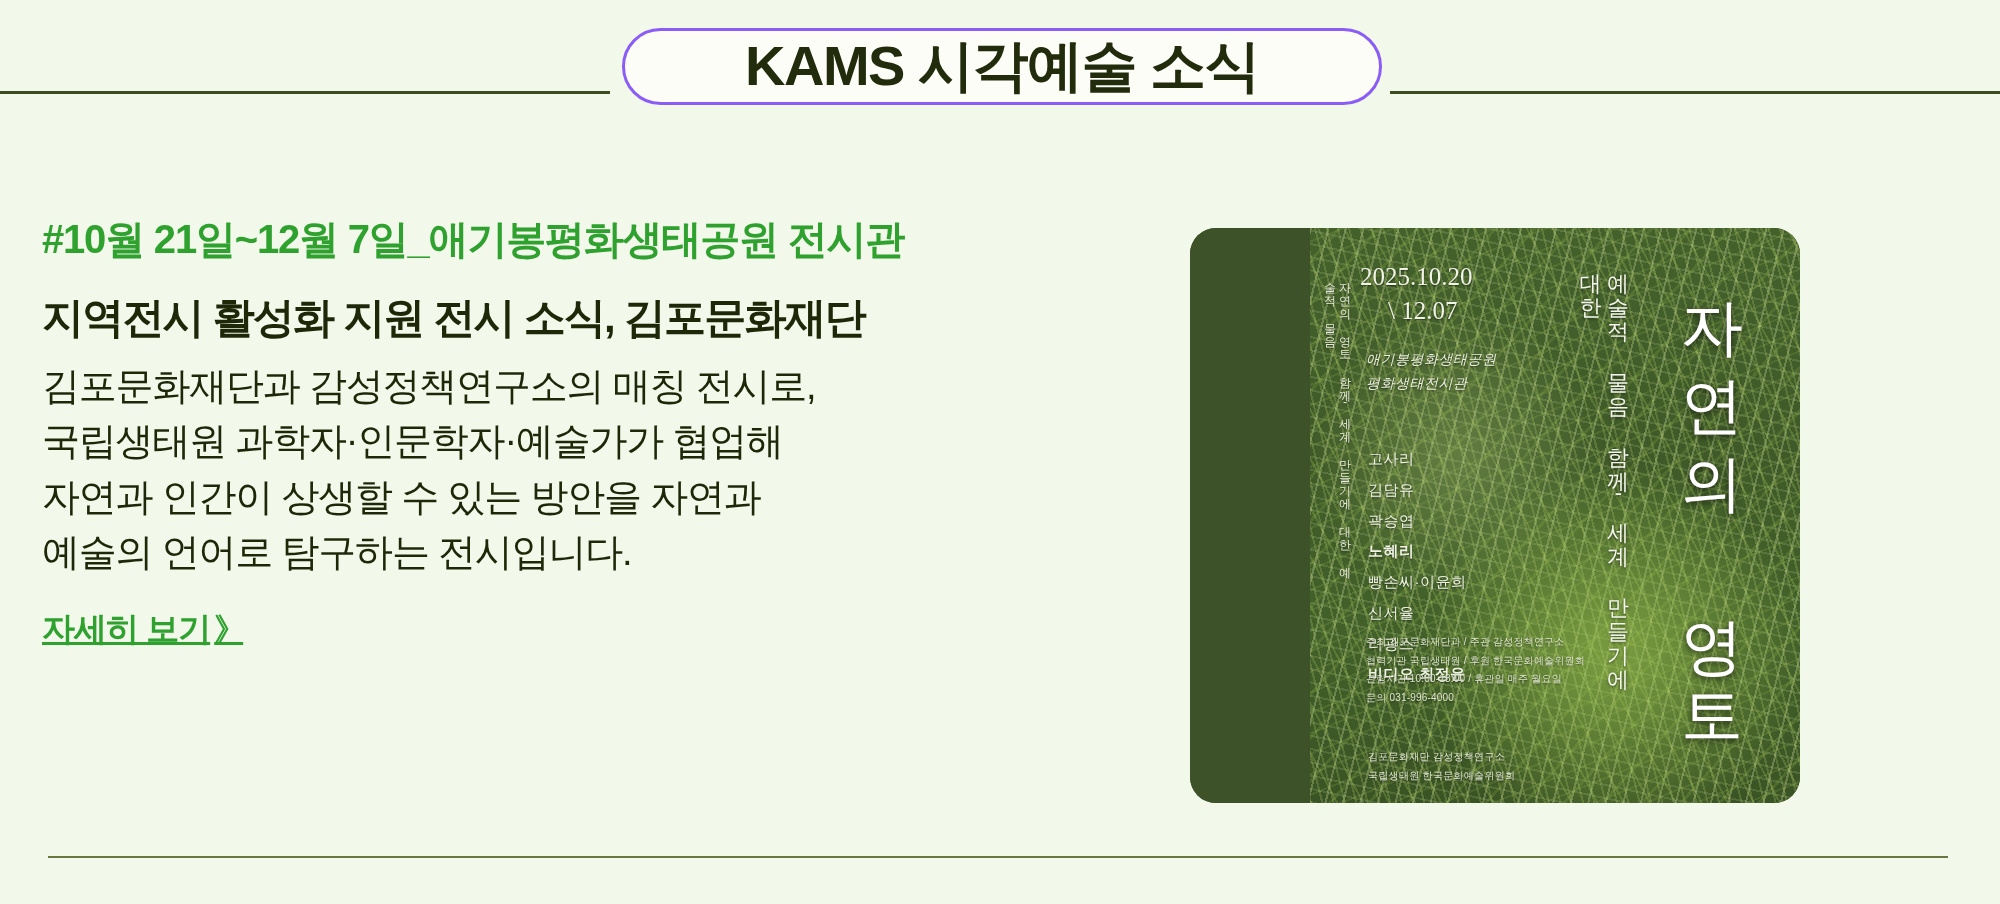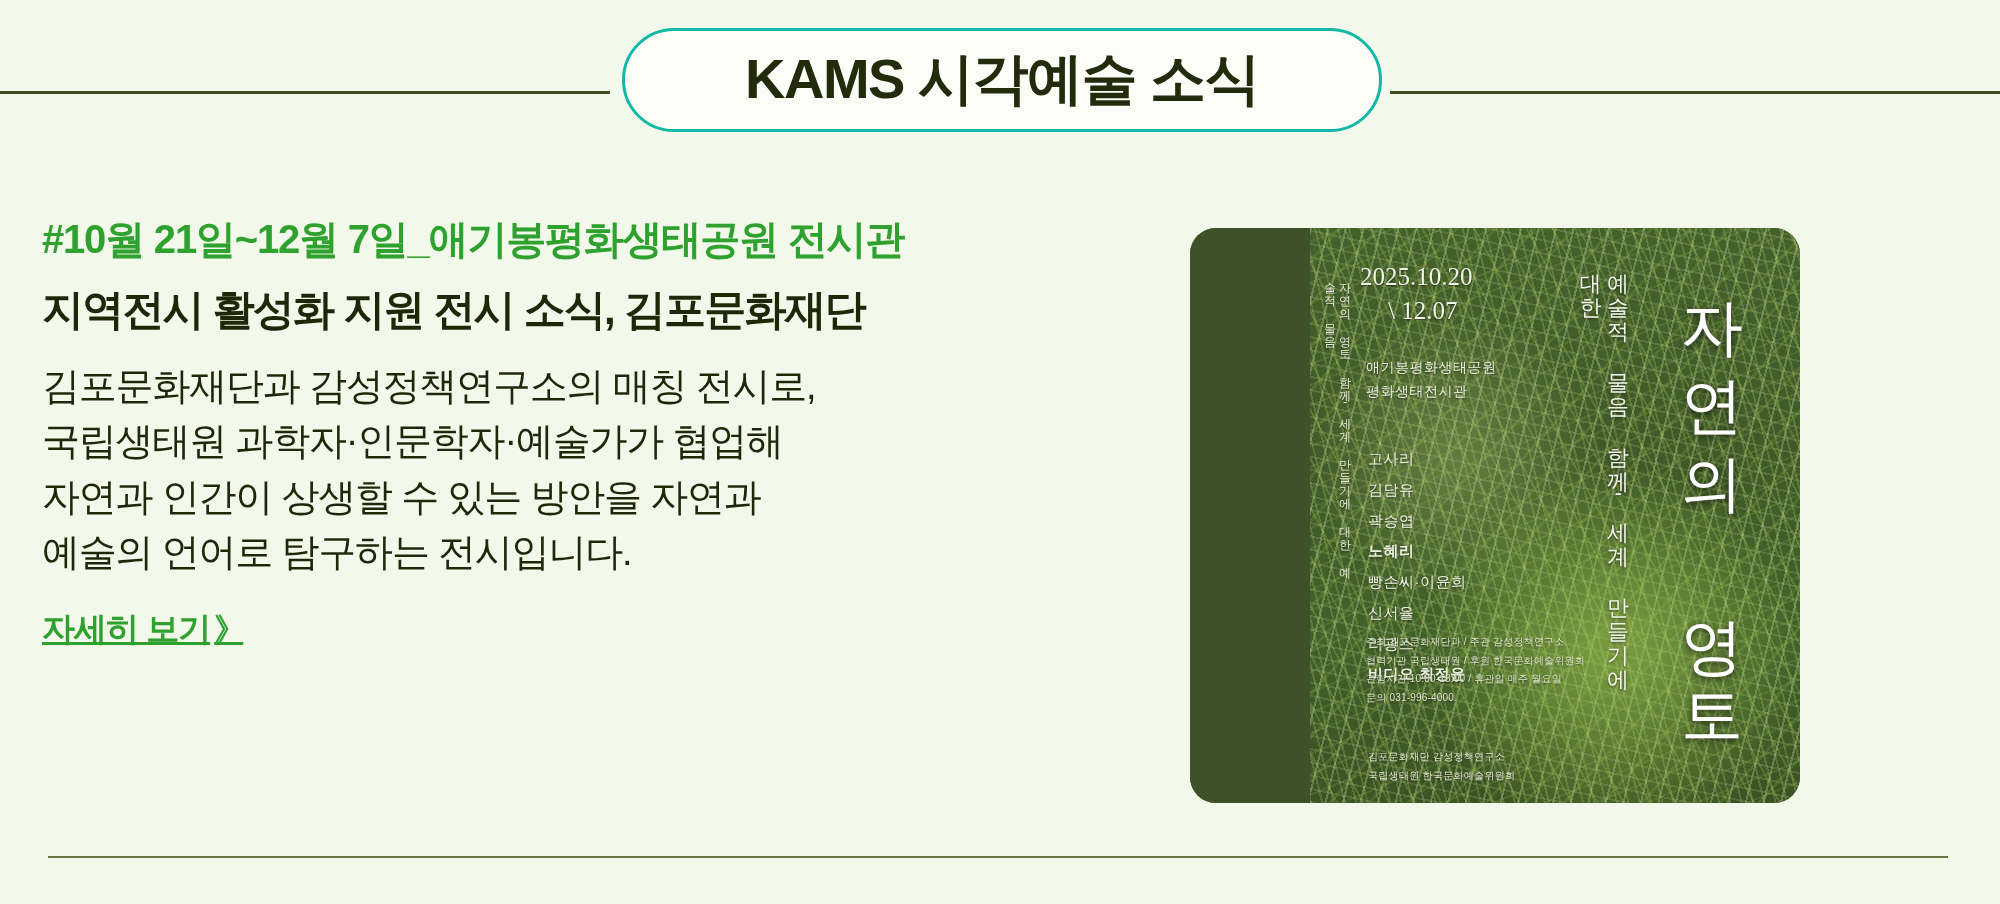--- a/index.html
+++ b/index.html
@@ -35,24 +35,24 @@
     width: 780px;
     height: 14px;
     background: #f2f8ea;
   }
 
   .title-pill {
     position: absolute;
     left: 622px;
     top: 28px;
     width: 760px;
-    height: 104px;
+    height: 77px;
     box-sizing: border-box;
     background: #fbfdf6;
-    border: 3px solid #14b8a6;
+    border: 3px solid #8b5cf6;
     border-radius: 56px;
     display: flex;
     align-items: center;
     justify-content: center;
   }
   .title-pill-text {
     font-size: 56px;
     font-weight: bold;
     color: #222c0c;
     letter-spacing: -1.5px;
@@ -70,31 +70,31 @@
   .tagline {
     font-size: 40px;
     font-weight: bold;
     color: #2ea12e;
     letter-spacing: -1.2px;
     line-height: 1.2;
     white-space: nowrap;
   }
 
   .headline {
-    margin-top: 18px;
+    margin-top: 26px;
     font-size: 42px;
     font-weight: bold;
     color: #1e2708;
     letter-spacing: -1.8px;
     line-height: 1.38;
   }
   .headline-line { white-space: nowrap; display: block; }
 
   .body-copy {
-    margin-top: 20px;
+    margin-top: 12px;
     font-size: 38px;
     color: #1e2708;
     letter-spacing: -1.2px;
     line-height: 1.46;
   }
   .body-line { white-space: nowrap; display: block; }
 
   .more-link {
     margin-top: 26px;
     display: inline-block;
@@ -160,27 +160,28 @@
     font-size: 25px;
     line-height: 1.35;
     text-shadow: 0 1px 2px rgba(0,0,0,.55);
     z-index: 4;
   }
   .poster-date .d2 { display: block; padding-left: 28px; }
 
   .poster-venue {
     position: absolute;
     left: 176px;
-    top: 128px;
+    top: 120px;
     z-index: 4;
     color: #e9efdd;
     font-size: 14px;
     line-height: 1.7;
     letter-spacing: .5px;
     text-shadow: 0 1px 2px rgba(0,0,0,.5);
+    font-style: italic;
   }
 
   .poster-artists {
     position: absolute;
     left: 178px;
     top: 216px;
     z-index: 4;
     color: #eef3e2;
     font-size: 15px;
     line-height: 2.05;

